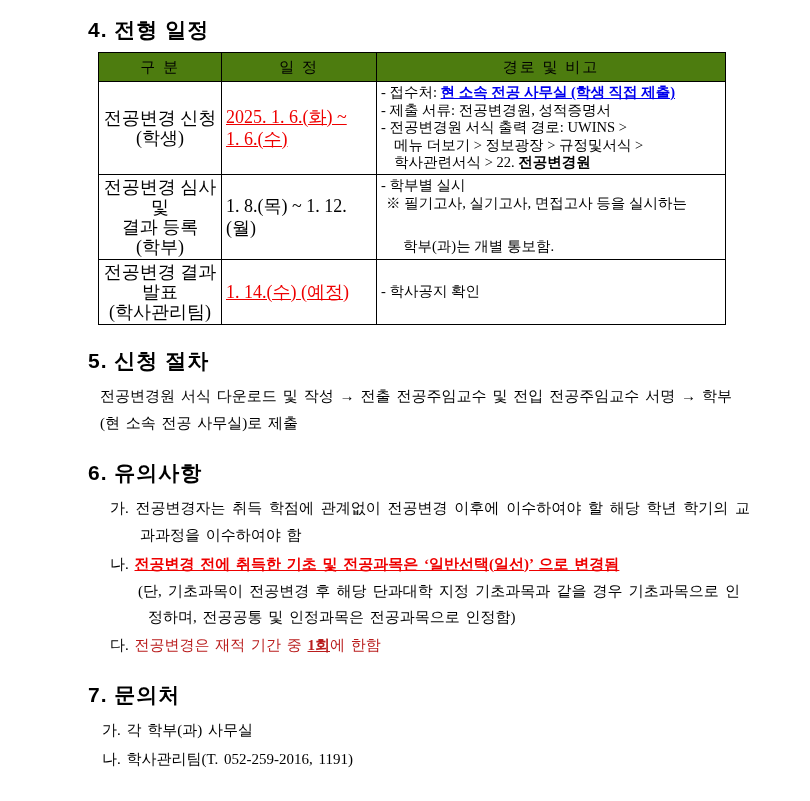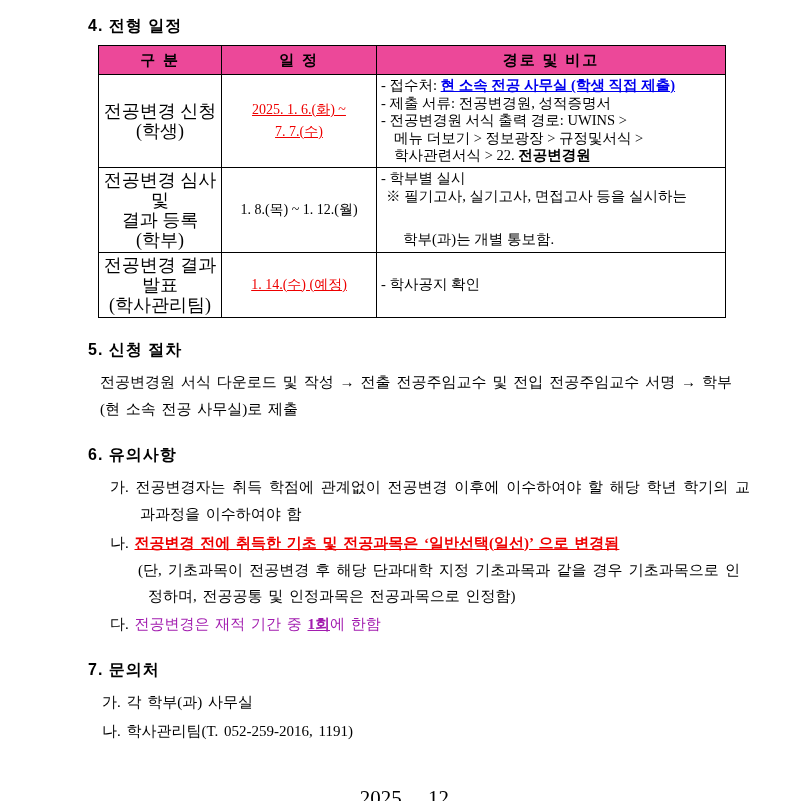--- a/index.html
+++ b/index.html
@@ -4,46 +4,46 @@
 <style>
   html,body{margin:0;padding:0;background:#fff;}
   body{
     width:810px;height:801px;overflow:hidden;
     font-family:"Liberation Serif","DejaVu Serif",serif;
     color:#000;font-size:15px;
   }
   .doc{padding:16px 84px 0 88px;}
   .sec-title{
     font-family:"Liberation Sans","DejaVu Sans",sans-serif;
-    font-size:16px;font-weight:bold;letter-spacing:1px;margin:0 0 8px 0;
+    font-size:21px;font-weight:bold;letter-spacing:1px;margin:0 0 8px 0;
   }
   .mt{margin-top:22px;}
   
   table.sched{border-collapse:collapse;margin-left:10px;table-layout:fixed;width:627px;}
   table.sched td,table.sched th{border:1px solid #000;padding:2px 4px;vertical-align:middle;}
-  th.hc{background:#ec4899;font-weight:bold;font-size:15px;height:24px;letter-spacing:2px;}
+  th.hc{background:#4d7c0f;font-weight:normal;font-size:15px;height:24px;letter-spacing:2px;}
   col.c1{width:123px;}col.c2{width:155px;}col.c3{width:349px;}
   td.cat{text-align:center;line-height:20px;font-size:18px;}
-  td.date{text-align:center;line-height:22px;font-size:14px;}
+  td.date{text-align:left;line-height:22px;font-size:18px;}
   td.notes{font-size:14.5px;line-height:17.5px;padding:3px 6px;}
   tr.r1{height:89px;}tr.r2{height:62px;}tr.r3{height:57px;}
   .red{color:#ee0000;}
   .u{text-decoration:underline;}
   .b{font-weight:bold;}
   .link{color:#0000ee;font-weight:bold;text-decoration:underline;text-align:center;}
   .nline{white-space:nowrap;}
   .ind{padding-left:13px;}
   .ind2{padding-left:22px;margin-top:26px;}
   .ind1{padding-left:5px;}
   
   .para{margin:4px 0 12px 12px;width:632px;text-align:justify;line-height:27px;word-spacing:2px;}
   .item-hang{margin:2px 0 0 52px;text-indent:-30px;width:610px;text-align:justify;line-height:27px;word-spacing:2px;}
   .item-line{margin:2px 0 0 22px;line-height:27px;word-spacing:2px;}
   .sub-hang{margin:0 6px 0 60px;text-indent:-10px;width:592px;text-align:justify;line-height:26px;word-spacing:2px;}
-  .blue{color:#a21caf;}
+  .blue{color:#b91c1c;}
   .contact{margin:3px 0 0 14px;line-height:26px;word-spacing:2px;}
   .date-line{margin-top:42px;text-align:center;font-size:21px;white-space:pre;}
 </style>
 </head>
 <body>
 
 <div class="doc">
 
   <div class="sec-title">4. 전형 일정</div>
 
@@ -60,21 +60,21 @@
       <th class="hc">경로 및 비고</th>
     </tr>
 
     <tr class="r1">
       <td class="cat">
         <div>전공변경 신청</div>
         <div>(학생)</div>
       </td>
       <td class="date">
         <div class="red u">2025. 1. 6.(화) ~</div>
-        <div class="red u">7. 7.(수)</div>
+        <div class="red u">1. 6.(수)</div>
       </td>
       <td class="notes">
         <div class="nline"><span>- 접수처: </span><span class="link">현 소속 전공 사무실 (학생 직접 제출)</span></div>
         <div class="nline">- 제출 서류: 전공변경원, 성적증명서</div>
         <div class="nline">- 전공변경원 서식 출력 경로: UWINS &gt;</div>
         <div class="nline ind">메뉴 더보기 &gt; 정보광장 &gt; 규정및서식 &gt;</div>
         <div class="nline ind"><span>학사관련서식 &gt; 22. </span><span class="b">전공변경원</span></div>
       </td>
     </tr>
 

